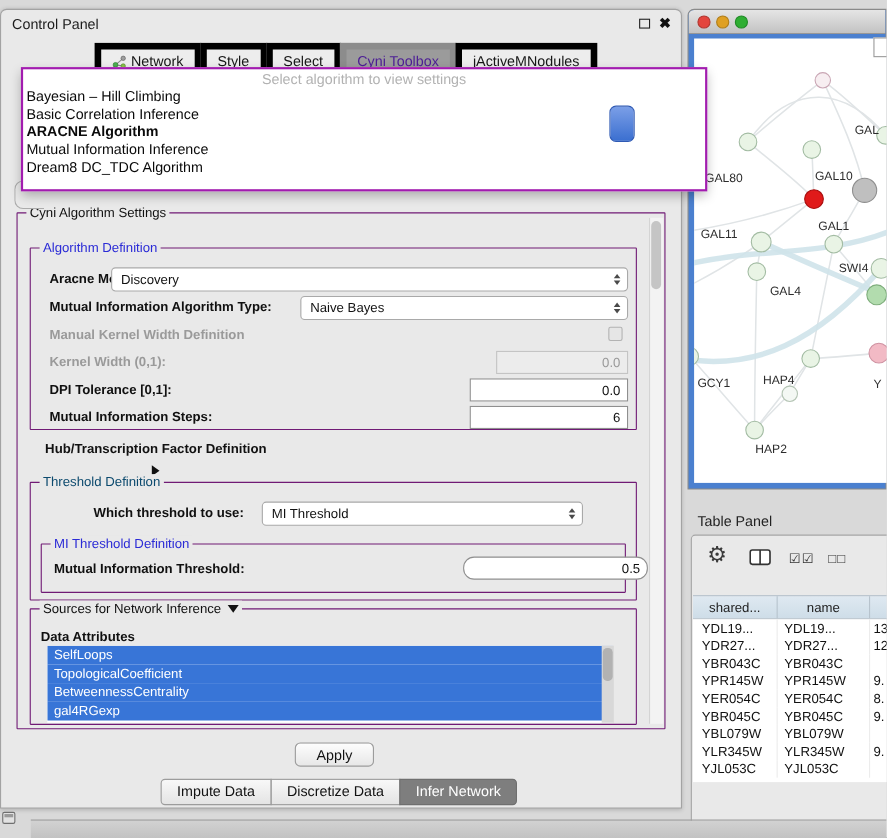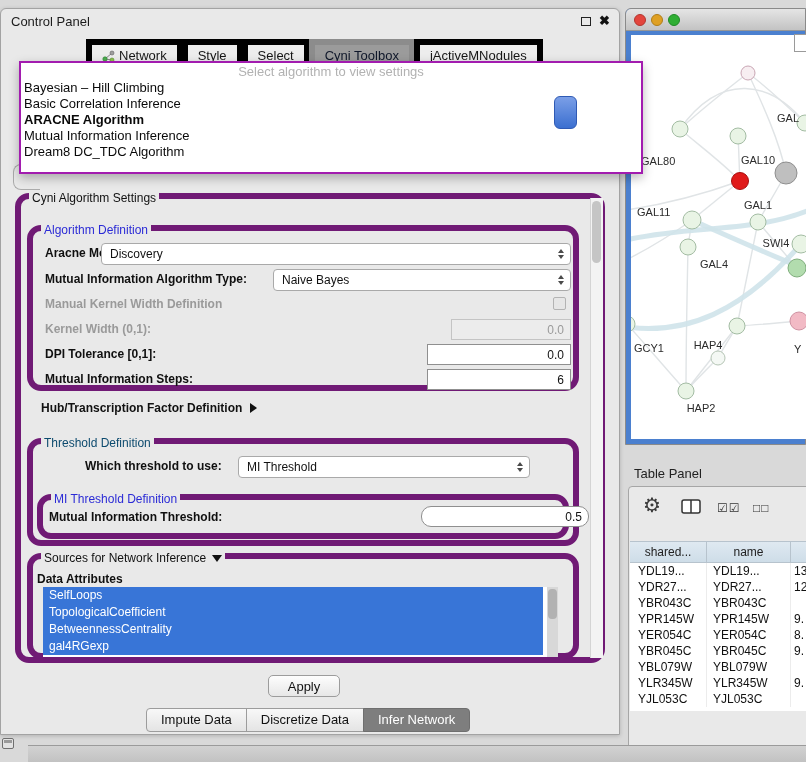--- a/index.html
+++ b/index.html
@@ -10,60 +10,60 @@
   
   .cp-window{position:absolute;left:0;top:8px;width:620px;height:727px;background:#e9e9e9;
              border:1px solid #a3a3a3;border-radius:6px 6px 0 0;box-shadow:0 1px 4px rgba(0,0,0,.18);}
   .cp-title{position:absolute;left:10px;top:5px;font-size:13px;color:#1c1c1c;}
   .win-float{position:absolute;right:28px;top:8px;width:10px;height:9px;border:1.5px solid #222;background:transparent;}
   .win-close{position:absolute;right:9px;top:4px;font-size:13px;font-weight:bold;color:#111;}
 
   .tabstrip{position:absolute;left:86px;top:30px;display:flex;font-size:13px;}
   .tab{display:flex;align-items:flex-end;gap:4px;padding:3px 10px 4px;border:6px solid #000000;margin-left:-1px;
        background:#ededed;color:#161616;white-space:nowrap;}
-  .tab.active{background:#9b9b9b;border-color:#8c8c8c;color:#0f172a;}
+  .tab.active{background:#9b9b9b;border-color:#8c8c8c;color:#4c1d95;}
 
   
   .popup{position:absolute;left:18px;top:52px;width:624px;height:113px;background:#fff;border:2px solid #a21caf;
          box-shadow:0 4px 10px rgba(0,0,0,.28);z-index:50;font-size:13px;}
   .popup .ph{height:17px;line-height:17px;text-align:center;color:#b2b2b2;}
   .popup .it{height:16px;line-height:16px;padding-left:3px;color:#0a0a0a;white-space:nowrap;}
   .popup .it.sel{font-weight:bold;}
   .frag-blue{position:absolute;left:553px;top:87px;width:23px;height:33px;border-radius:6px;z-index:60;
              background:linear-gradient(#7b9fe7,#3b6fd0);border:1px solid #2f5ab4;}
   .frag-gray{position:absolute;left:12px;top:155px;width:27px;height:26px;border:1px solid #ababab;border-right:none;
              border-radius:8px 0 0 8px;background:#e9e9e9;z-index:10;}
 
   
-  .group{position:absolute;border:6px solid #701a75;border-radius:14px;}
+  .group{position:absolute;border:1px solid #701a75;border-radius:1px;}
   .gtitle{position:absolute;top:-8px;left:8px;background:#e9e9e9;padding:0 3px;font-size:12px;line-height:14px;
           white-space:nowrap;display:flex;align-items:center;gap:6px;}
   .t-blue{color:#2b2bd6;}
   .t-green{color:#0c4a6e;}
   .lbl{position:absolute;font-size:12px;font-weight:bold;line-height:13px;white-space:nowrap;color:#101010;}
   .lbl.dis{color:#9a9a9a;}
   .combo{position:absolute;height:22px;background:#fff;border:1px solid #a9a9a9;border-radius:4px;
          display:flex;align-items:center;padding:0 22px 0 8px;font-size:12px;}
   .stepper{position:absolute;right:6px;top:50%;transform:translateY(-50%);display:flex;flex-direction:column;gap:2px;}
   .stepper i{display:block;width:0;height:0;border-left:3.5px solid transparent;border-right:3.5px solid transparent;}
   .stepper .up{border-bottom:4px solid #4a4a4a;}
   .stepper .dn{border-top:4px solid #4a4a4a;}
   .field{position:absolute;height:21px;background:#fff;border:1px solid #8f8f8f;font-size:12px;
          display:flex;align-items:center;justify-content:flex-end;padding:0 6px;}
   .field.dis{background:#ececec;border-color:#c4c4c4;color:#9a9a9a;}
   .checkbox{position:absolute;width:13px;height:13px;background:#e6e6e6;border:1px solid #b3b3b3;border-radius:2px;}
   .tri-right{display:inline-block;width:0;height:0;border-top:5px solid transparent;border-bottom:5px solid transparent;
              border-left:7px solid #111;}
   .tri-down{display:inline-block;width:0;height:0;border-left:5px solid transparent;border-right:5px solid transparent;
             border-top:7px solid #111;}
-  .hubrow{position:absolute;display:flex;align-items:center;gap:8px;font-size:12px;font-weight:bold;}
+  .hubrow{position:absolute;display:flex;align-items:center;gap:8px;font-size:12px;font-weight:bold;flex-direction:column;}
 
   .attr-list{position:absolute;background:#fff;overflow:hidden;}
   .attr-item{height:17px;line-height:17px;font-size:12px;padding-left:6px;color:#fff;background:#3875d7;
-             width:500px;white-space:nowrap;}
+             width:576px;white-space:nowrap;}
   .list-scroll{position:absolute;background:#d8d8d8;}
   .list-thumb{position:absolute;background:#b2b2b2;border-radius:4px;}
 
   .scroll-track{position:absolute;background:#f3f3f3;border-left:1px solid #d4d4d4;}
   .scroll-thumb{position:absolute;background:#c5c5c5;border-radius:5px;}
 
   .apply-btn{position:absolute;width:72px;height:22px;border:1px solid #9c9c9c;border-radius:5px;
              background:linear-gradient(#fdfdfd,#e7e7e7);font-size:13px;display:flex;align-items:center;
              justify-content:center;}
   .seg-tabs{position:absolute;display:flex;font-size:13px;}

